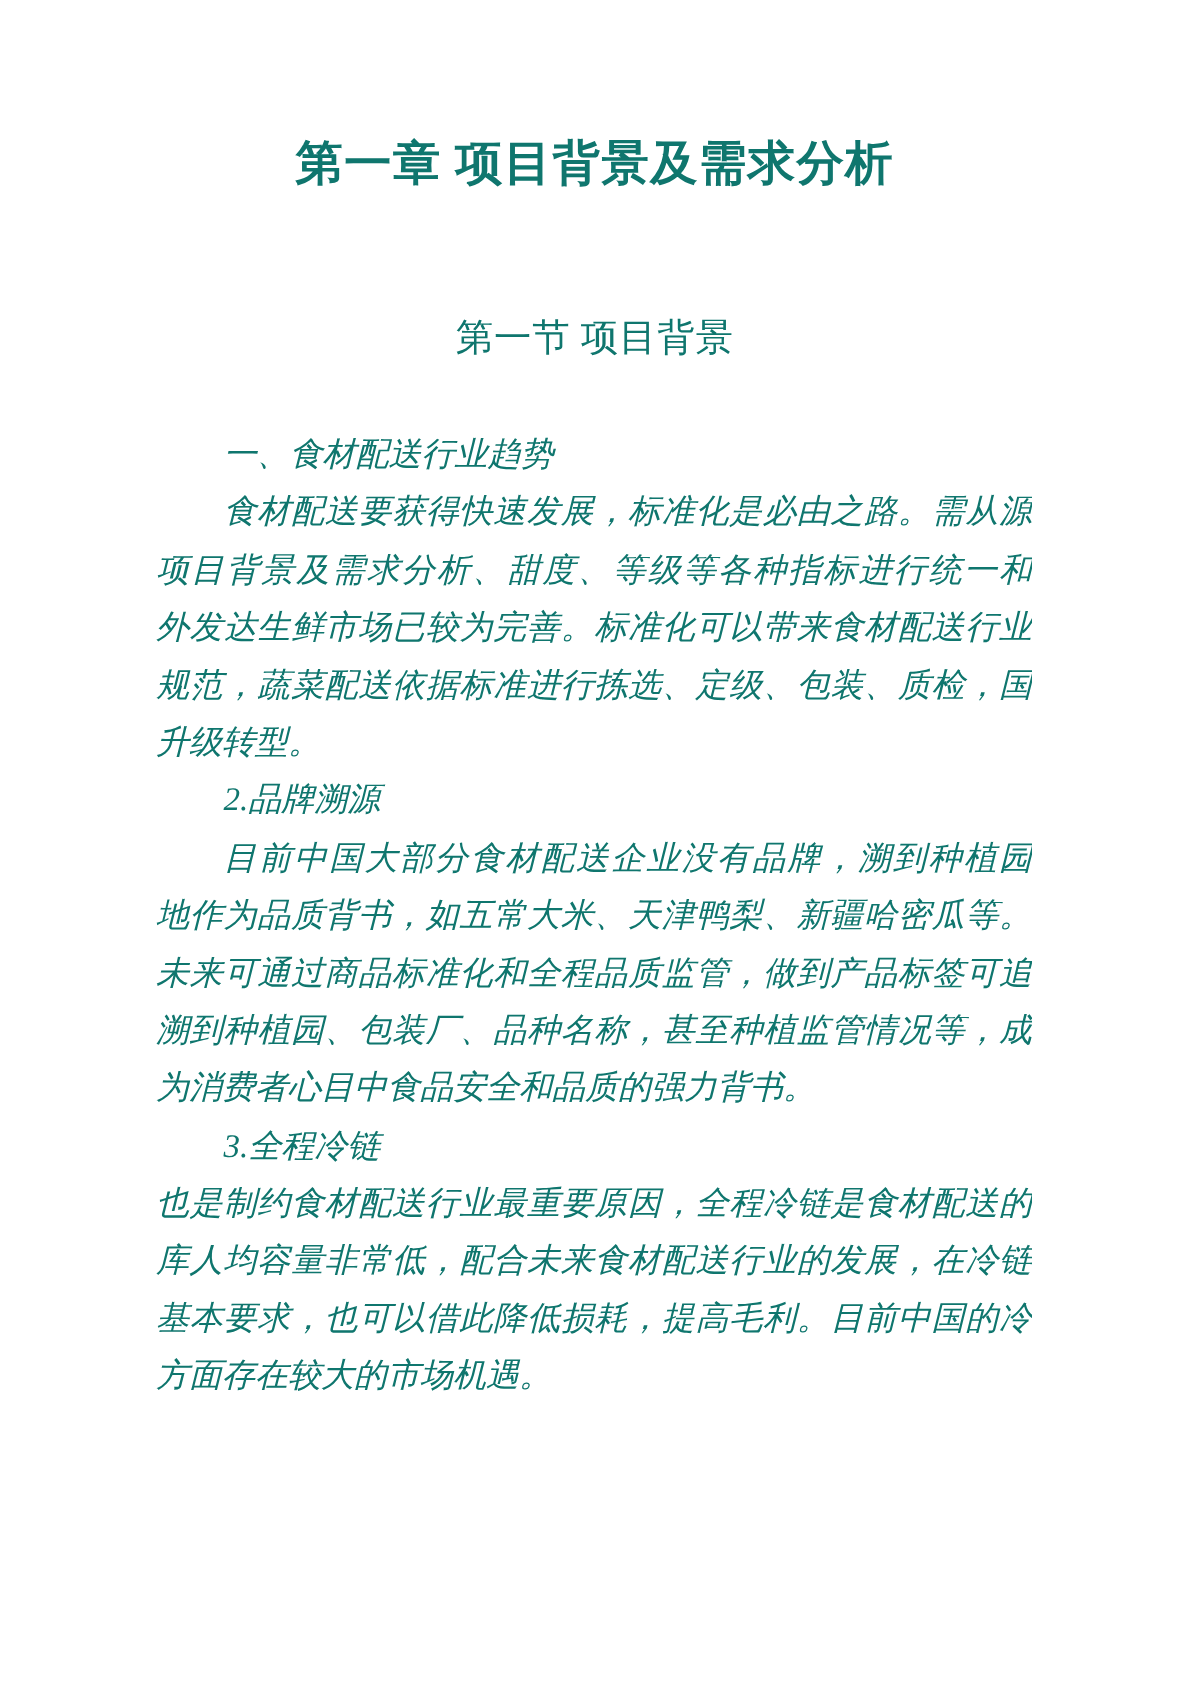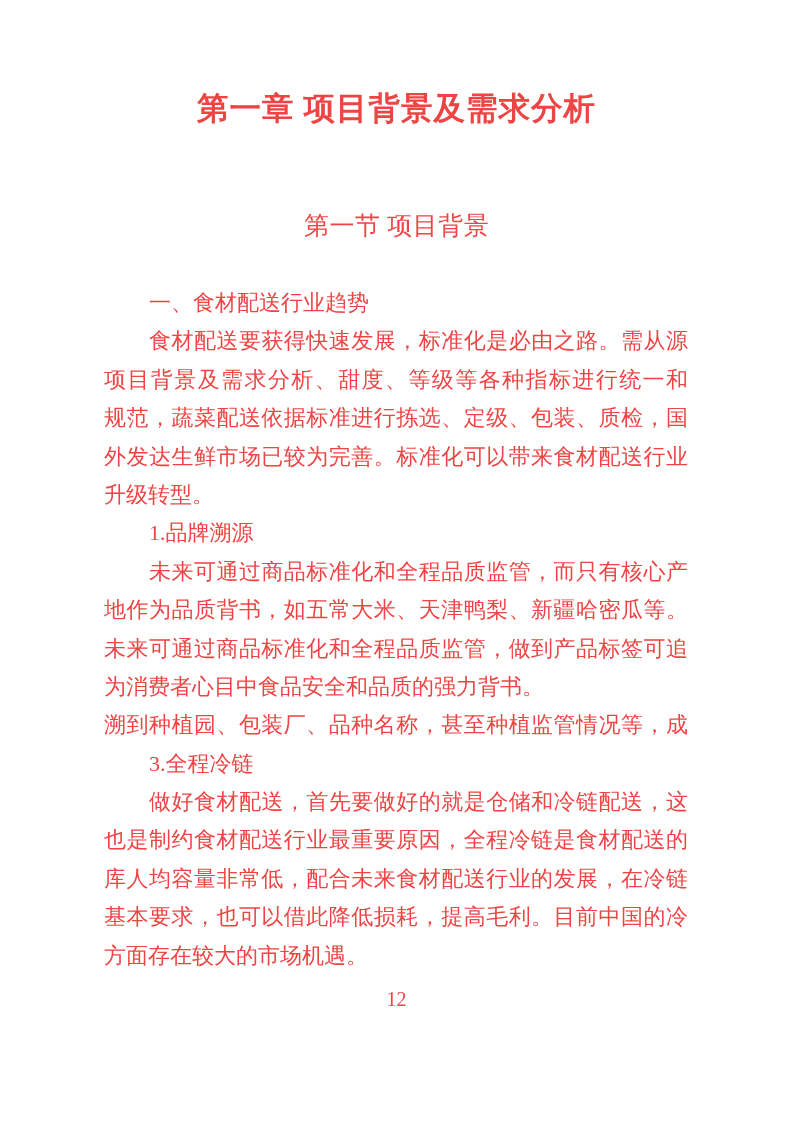--- a/index.html
+++ b/index.html
@@ -4,21 +4,21 @@
 <style>
   html, body { margin: 0; padding: 0; }
   body {
     width: 793px; height: 1122px;
     background: #ffffff;
   }
   .page {
     position: relative;
     width: 793px; height: 1122px;
     background: #ffffff;
-    color: #ef4444;
+    color: #0f766e;
     font-family: "Liberation Serif", "DejaVu Serif", serif;
     overflow: hidden;
   }
   .chapter-title {
     margin: 86px 0 0 0;
     text-align: center;
     font-size: 31.5px;
     line-height: 46px;
     font-weight: bold;
     letter-spacing: 1px;
@@ -28,20 +28,21 @@
     text-align: center;
     font-size: 25px;
     line-height: 36px;
     font-weight: normal;
     letter-spacing: 0.5px;
   }
   .body-text {
     margin: 40px 16px 0 104px;
     width: 584px;
     font-size: 22px;
+    font-style: italic;
   }
   .para { margin: 0; }
   .tline {
     height: 38.4px;
     line-height: 38.4px;
     text-align: justify;
     text-justify: inter-character;
     overflow: hidden;
   }
   .tline.just { text-align-last: justify; }
@@ -64,40 +65,38 @@
 
   <div class="section-title">第一节 项目背景</div>
 
   <div class="body-text">
       <div class="para heading">
         <div class="tline indent last">一、食材配送行业趋势</div>
       </div>
       <div class="para">
         <div class="tline indent just">食材配送要获得快速发展，标准化是必由之路。需从源</div>
         <div class="tline just">项目背景及需求分析、甜度、等级等各种指标进行统一和</div>
+        <div class="tline just">外发达生鲜市场已较为完善。标准化可以带来食材配送行业</div>
         <div class="tline just">规范，蔬菜配送依据标准进行拣选、定级、包装、质检，国</div>
-        <div class="tline just">外发达生鲜市场已较为完善。标准化可以带来食材配送行业</div>
         <div class="tline last">升级转型。</div>
       </div>
       <div class="para heading">
-        <div class="tline indent last">1.品牌溯源</div>
+        <div class="tline indent last">2.品牌溯源</div>
       </div>
       <div class="para">
-        <div class="tline indent just">未来可通过商品标准化和全程品质监管，而只有核心产</div>
+        <div class="tline indent just">目前中国大部分食材配送企业没有品牌，溯到种植园</div>
         <div class="tline just">地作为品质背书，如五常大米、天津鸭梨、新疆哈密瓜等。</div>
         <div class="tline just">未来可通过商品标准化和全程品质监管，做到产品标签可追</div>
+        <div class="tline just">溯到种植园、包装厂、品种名称，甚至种植监管情况等，成</div>
         <div class="tline last">为消费者心目中食品安全和品质的强力背书。</div>
-        <div class="tline just">溯到种植园、包装厂、品种名称，甚至种植监管情况等，成</div>
       </div>
       <div class="para heading">
         <div class="tline indent last">3.全程冷链</div>
       </div>
       <div class="para">
-        <div class="tline indent just">做好食材配送，首先要做好的就是仓储和冷链配送，这</div>
         <div class="tline just">也是制约食材配送行业最重要原因，全程冷链是食材配送的</div>
         <div class="tline just">库人均容量非常低，配合未来食材配送行业的发展，在冷链</div>
         <div class="tline just">基本要求，也可以借此降低损耗，提高毛利。目前中国的冷</div>
         <div class="tline last">方面存在较大的市场机遇。</div>
       </div>
     </div>
 
-  <div class="page-number">12</div>
 </div>
 
 </body></html>

